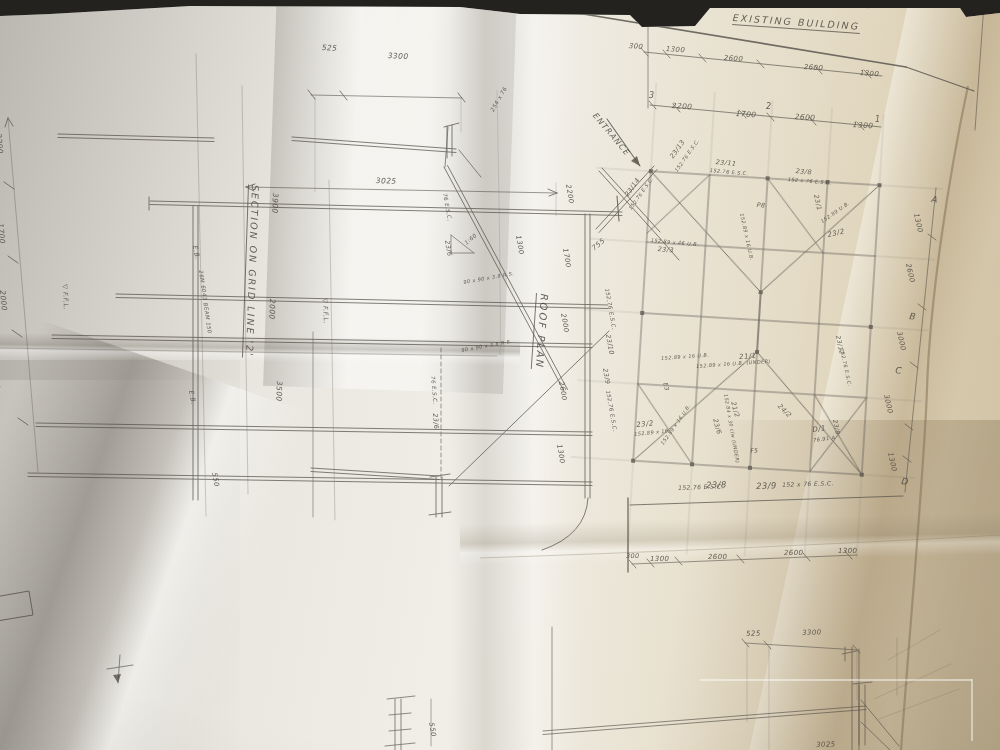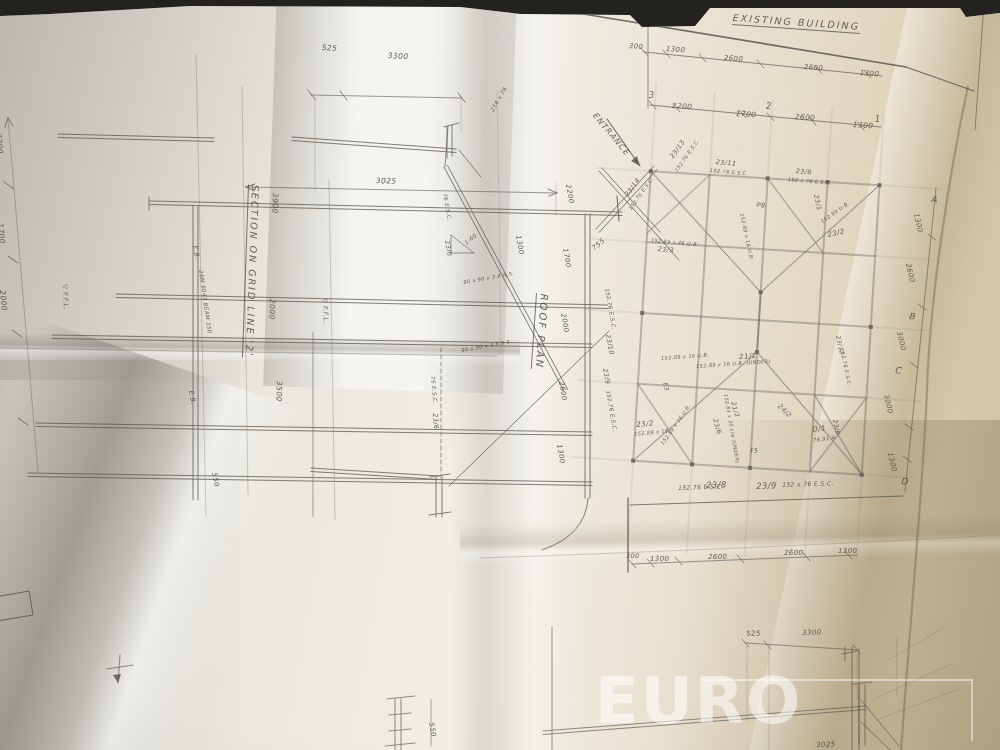--- a/index.html
+++ b/index.html
@@ -266,16 +266,15 @@
         <span class="ann" style="left: 490px; top: 110px; font-size: 5.5px; transform: rotate(-60deg);">254 x 76</span>
         <span class="ann" style="left: 746px; top: 631px; font-size: 7px; transform: rotate(-2deg);">525</span>
         <span class="ann" style="left: 802px; top: 630px; font-size: 7px; transform: rotate(-2deg);">3300</span>
         <span class="ann" style="left: 816px; top: 742px; font-size: 7px; transform: rotate(-2deg);">3025</span>
         <span class="ann" style="left: 434px; top: 722px; font-size: 7px; transform: rotate(80deg);">550</span>
       </div>
 
     <div class="watermark">
       <div class="wm-rule"></div>
       <div class="wm-side"></div>
-      <span class="wm-euro">EURO</span>
     </div>
   </div>
 </div>
 
 </body></html>

